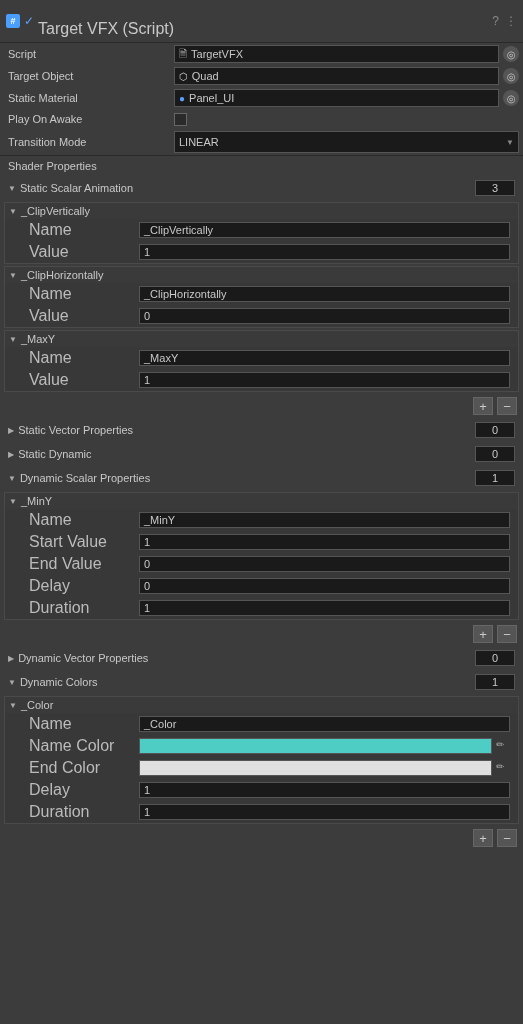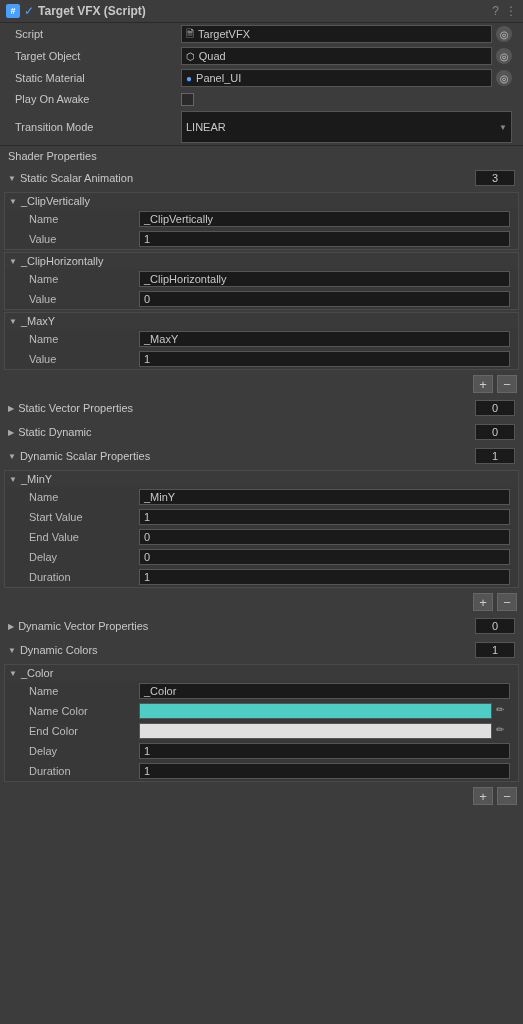--- a/index.html
+++ b/index.html
@@ -29,36 +29,37 @@
       border-radius: 2px;
       display: flex; align-items: center; justify-content: center;
       font-size: 9px; color: white; font-weight: bold;
     }
     .title-bar-check {
       color: #5a9eff;
       font-size: 12px;
     }
     .title-bar-title {
       flex: 1;
-      font-size: 12px;
-      color: #c8c8c8;
-      font-weight: bold;
+      font-size: 16px;
+      color: #c8c8c8;
+      font-weight: normal;
+      margin-top: 16px;
     }
     .title-bar-actions {
       display: flex; gap: 6px;
     }
     .title-bar-actions span {
       color: #888;
       font-size: 12px;
       cursor: pointer;
     }
     .field-row {
       display: flex;
       align-items: center;
-      padding: 2px 11px;
+      padding: 2px 4px;
       min-height: 20px;
     }
     .field-label {
       flex: 0 0 170px;
       color: #c8c8c8;
       font-size: 11px;
       padding-left: 4px;
     }
     .field-value {
       flex: 1;
@@ -71,21 +72,21 @@
     .checkbox {
       width: 13px; height: 13px;
       background: #2a2a2a;
       border: 1px solid #666;
       display: inline-block;
     }
     .dropdown-box {
       background: #1a1a1a;
       border: 1px solid #555;
       padding: 1px 4px;
-      height: 32px;
+      height: 22px;
       display: flex;
       align-items: center;
       justify-content: space-between;
       font-size: 11px;
       color: #c8c8c8;
       flex: 1;
       cursor: pointer;
     }
     .dropdown-arrow { font-size: 8px; color: #888; }
     .object-field {
@@ -151,21 +152,21 @@
     }
     .inner-field-row {
       display: flex;
       align-items: center;
       padding: 2px 8px 2px 24px;
       min-height: 18px;
     }
     .inner-field-label {
       flex: 0 0 110px;
       color: #bbb;
-      font-size: 11px;
+      font-size: 16px;
     }
     .inner-field-value {
       flex: 1;
     }
     .value-input {
       background: #1a1a1a;
       border: 1px solid #555;
       padding: 1px 4px;
       height: 16px;
       font-size: 11px;

